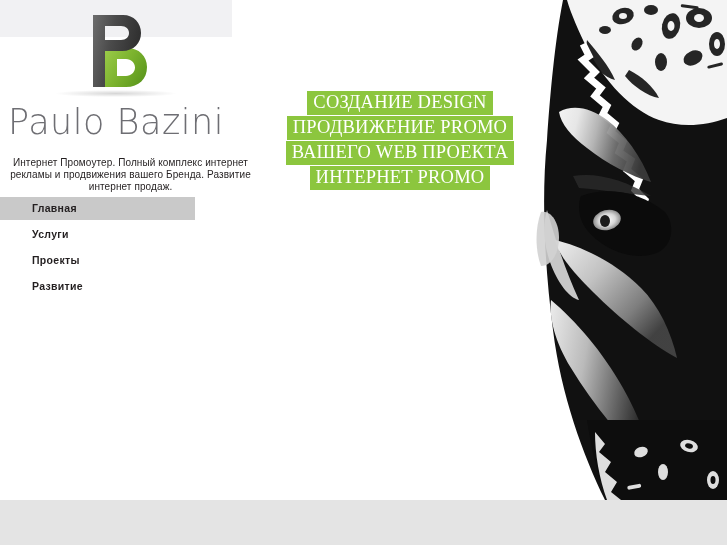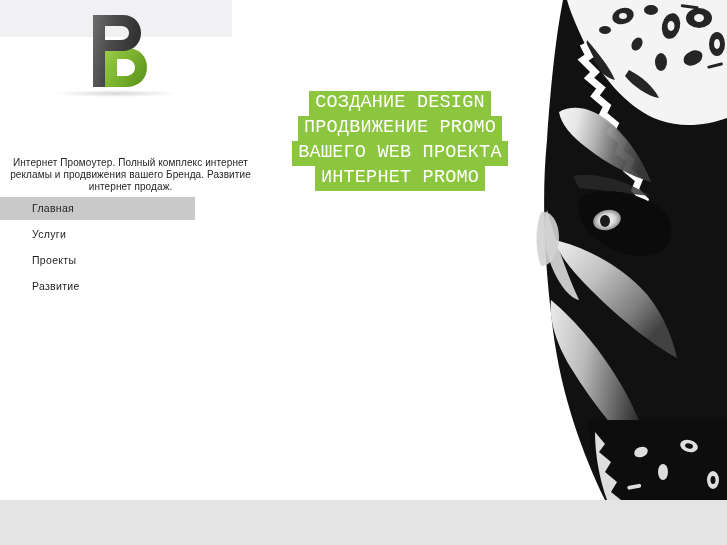--- a/index.html
+++ b/index.html
@@ -92,21 +92,21 @@
     top: 197px;
     width: 232px;
   }
   .nav-item {
     height: 23px;
     line-height: 23px;
     margin-bottom: 3px;
     padding-left: 32px;
     font-family: "Liberation Sans", sans-serif;
     font-size: 10.5px;
-    font-weight: normal;
+    font-weight: bold;
     color: #231f20;
     letter-spacing: 0.3px;
     background: transparent;
     width: 163px;
     cursor: pointer;
   }
   .nav-item.active {
     background: #c9c9c9;
     width: 163px;
   }
@@ -114,21 +114,21 @@
   
   .banner {
     position: absolute;
     left: 270px;
     top: 90px;
     width: 260px;
     text-align: center;
   }
   .banner-line {
     display: block;
-    font-family: Liberation Mono, monospace;
+    font-family: Liberation Serif, serif;
     font-size: 18.5px;
     line-height: 25px;
     color: #ffffff;
     white-space: nowrap;
     letter-spacing: 0.2px;
   }
   .banner-line span {
     background: #8cc63e;
     padding: 1px 6px 3px 6px;
     box-decoration-break: clone;
@@ -301,20 +301,21 @@
       </defs>
 
       <path d="M22 34 L44 34 C56 34 64 42 64 53 C64 65 56 73 43 73 L22 73 Z
                M34 45 L34 62 L43 62 C48 62 52 58 52 53.5 C52 49 48 45 43 45 Z" fill="url(#ggreen)" fill-rule="evenodd"></path>
 
       <path d="M10 1 L40 1 C51 1 58 9 58 19 C58 29 51 37 39 37 L22 37 L22 73 L10 73 Z
                M22 12 L22 26 L38 26 C43 26 46 23 46 19 C46 15 43 12 38 12 Z" fill="url(#gdark)" fill-rule="evenodd"></path>
       </svg>
 
     <div class="logo-shadow"></div>
+    <div class="wordmark">Paulo Bazini</div>
   </div>
 
   <div class="tagline">Интернет Промоутер. Полный комплекс интернет рекламы и продвижения вашего Бренда. Развитие интернет продаж.</div>
 
   <nav class="nav">
     <div class="nav-item active">
       <span>Главная</span>
     </div>
     <div class="nav-item">
       <span>Услуги</span>

